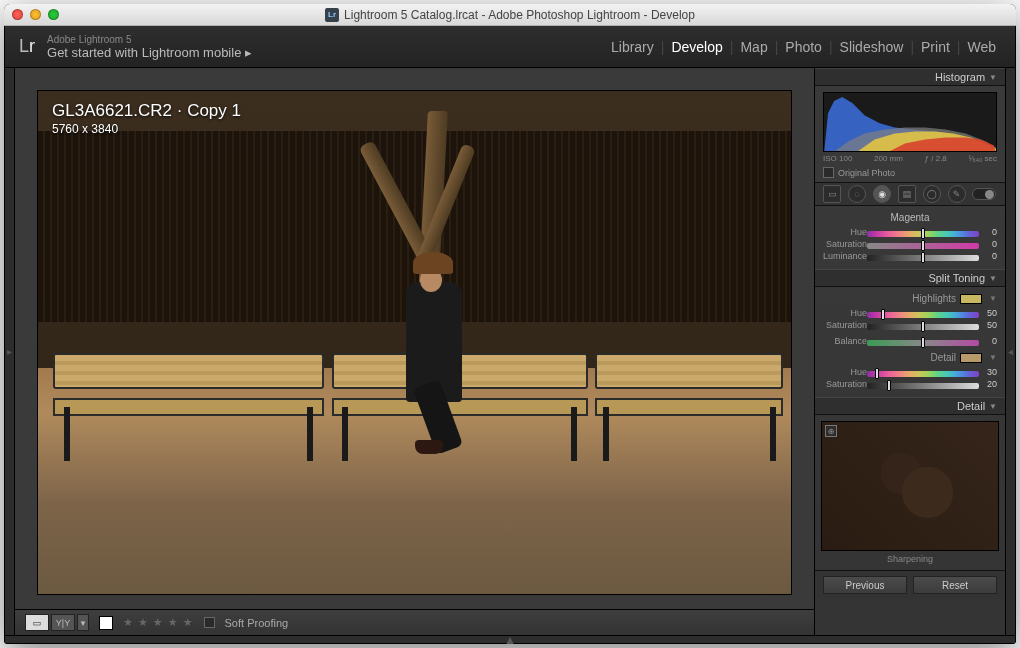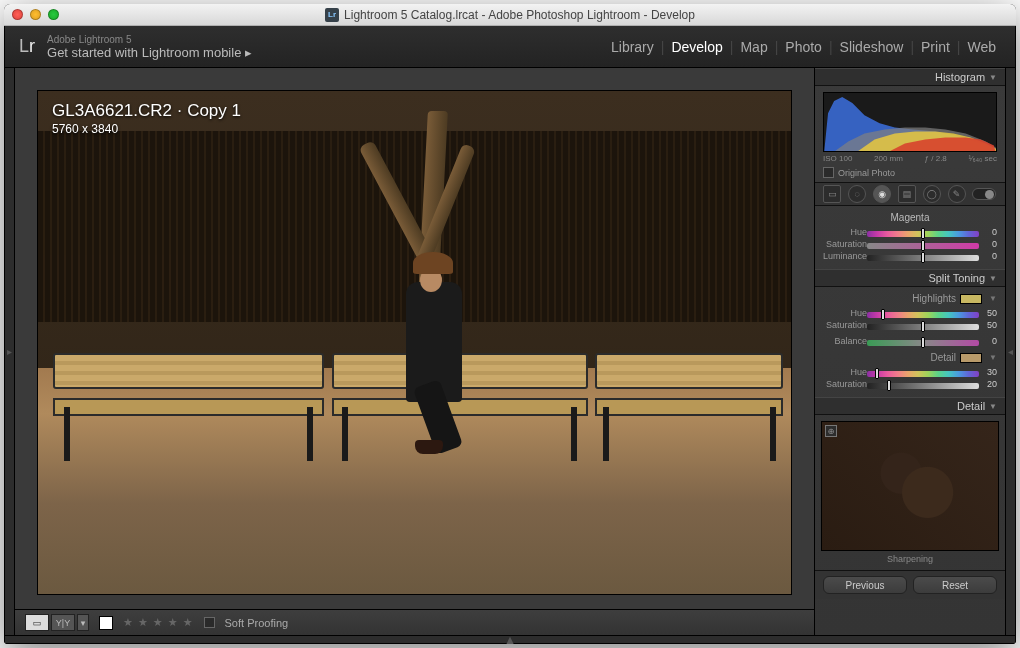--- a/index.html
+++ b/index.html
@@ -84,21 +84,21 @@
   .slider .thumb{position:absolute;top:-3px;width:4px;height:11px;background:#ddd;border:1px solid #000;border-radius:1px;transform:translateX(-50%);}
   .sl-hue{background:linear-gradient(90deg,#8b2fa3,#c63aa8,#e85a9e,#f07c8a,#eaa36c,#d1c35a,#9ed45a,#5bd389,#45c6c0,#4a9ae0,#6164d8,#8340c4);}
   .sl-gray{background:linear-gradient(90deg,#222,#ddd);}
   .sl-sat{background:linear-gradient(90deg,#888,#d13aa8);}
   .sl-bal{background:linear-gradient(90deg,#3a9b55,#888,#b34aa5);}
   .detail-body{padding:6px;}
   .detail-prev{height:130px;background:#2b1d14;border:1px solid #000;position:relative;background-image:radial-gradient(circle at 60% 55%,#3c2a1c 0 25px,transparent 26px),radial-gradient(circle at 45% 40%,#34241a 0 20px,transparent 21px),linear-gradient(45deg,#2a1c12,#35251a);}
   .detail-tool{position:absolute;top:3px;left:3px;width:12px;height:12px;border:1px solid #777;display:flex;align-items:center;justify-content:center;font-size:8px;color:#999;background:#2d2d2d;}
   .cutoff{text-align:center;color:#888;font-size:9px;margin-top:3px;}
   .btn-row{display:flex;gap:6px;padding:5px 8px;border-top:1px solid #111;background:#333;}
-  .btn{flex:1;height:18px;background:linear-gradient(#4b4b4b,#3c3c3c);border:1px solid #222;color:#ccc;font-size:10px;display:flex;align-items:center;justify-content:center;border-radius:6px;}
+  .btn{flex:1;height:18px;background:linear-gradient(#4b4b4b,#3c3c3c);border:1px solid #222;color:#ccc;font-size:10px;display:flex;align-items:center;justify-content:center;border-radius:0;}
   .side-handle{width:10px;background:#2d2d2d;display:flex;align-items:center;justify-content:center;color:#555;font-size:10px;border-right:1px solid #000;}
   .side-handle.right{border-right:none;border-left:1px solid #000;}
   .foot-handle{height:8px;background:#2d2d2d;display:flex;align-items:center;justify-content:center;color:#555;border-top:1px solid #000;}
   .disclose{color:#777;font-size:8px;margin-left:3px;}
 </style>
 </head>
 <body>
 
 <div class="mac-window">
   <div class="mac-titlebar">

